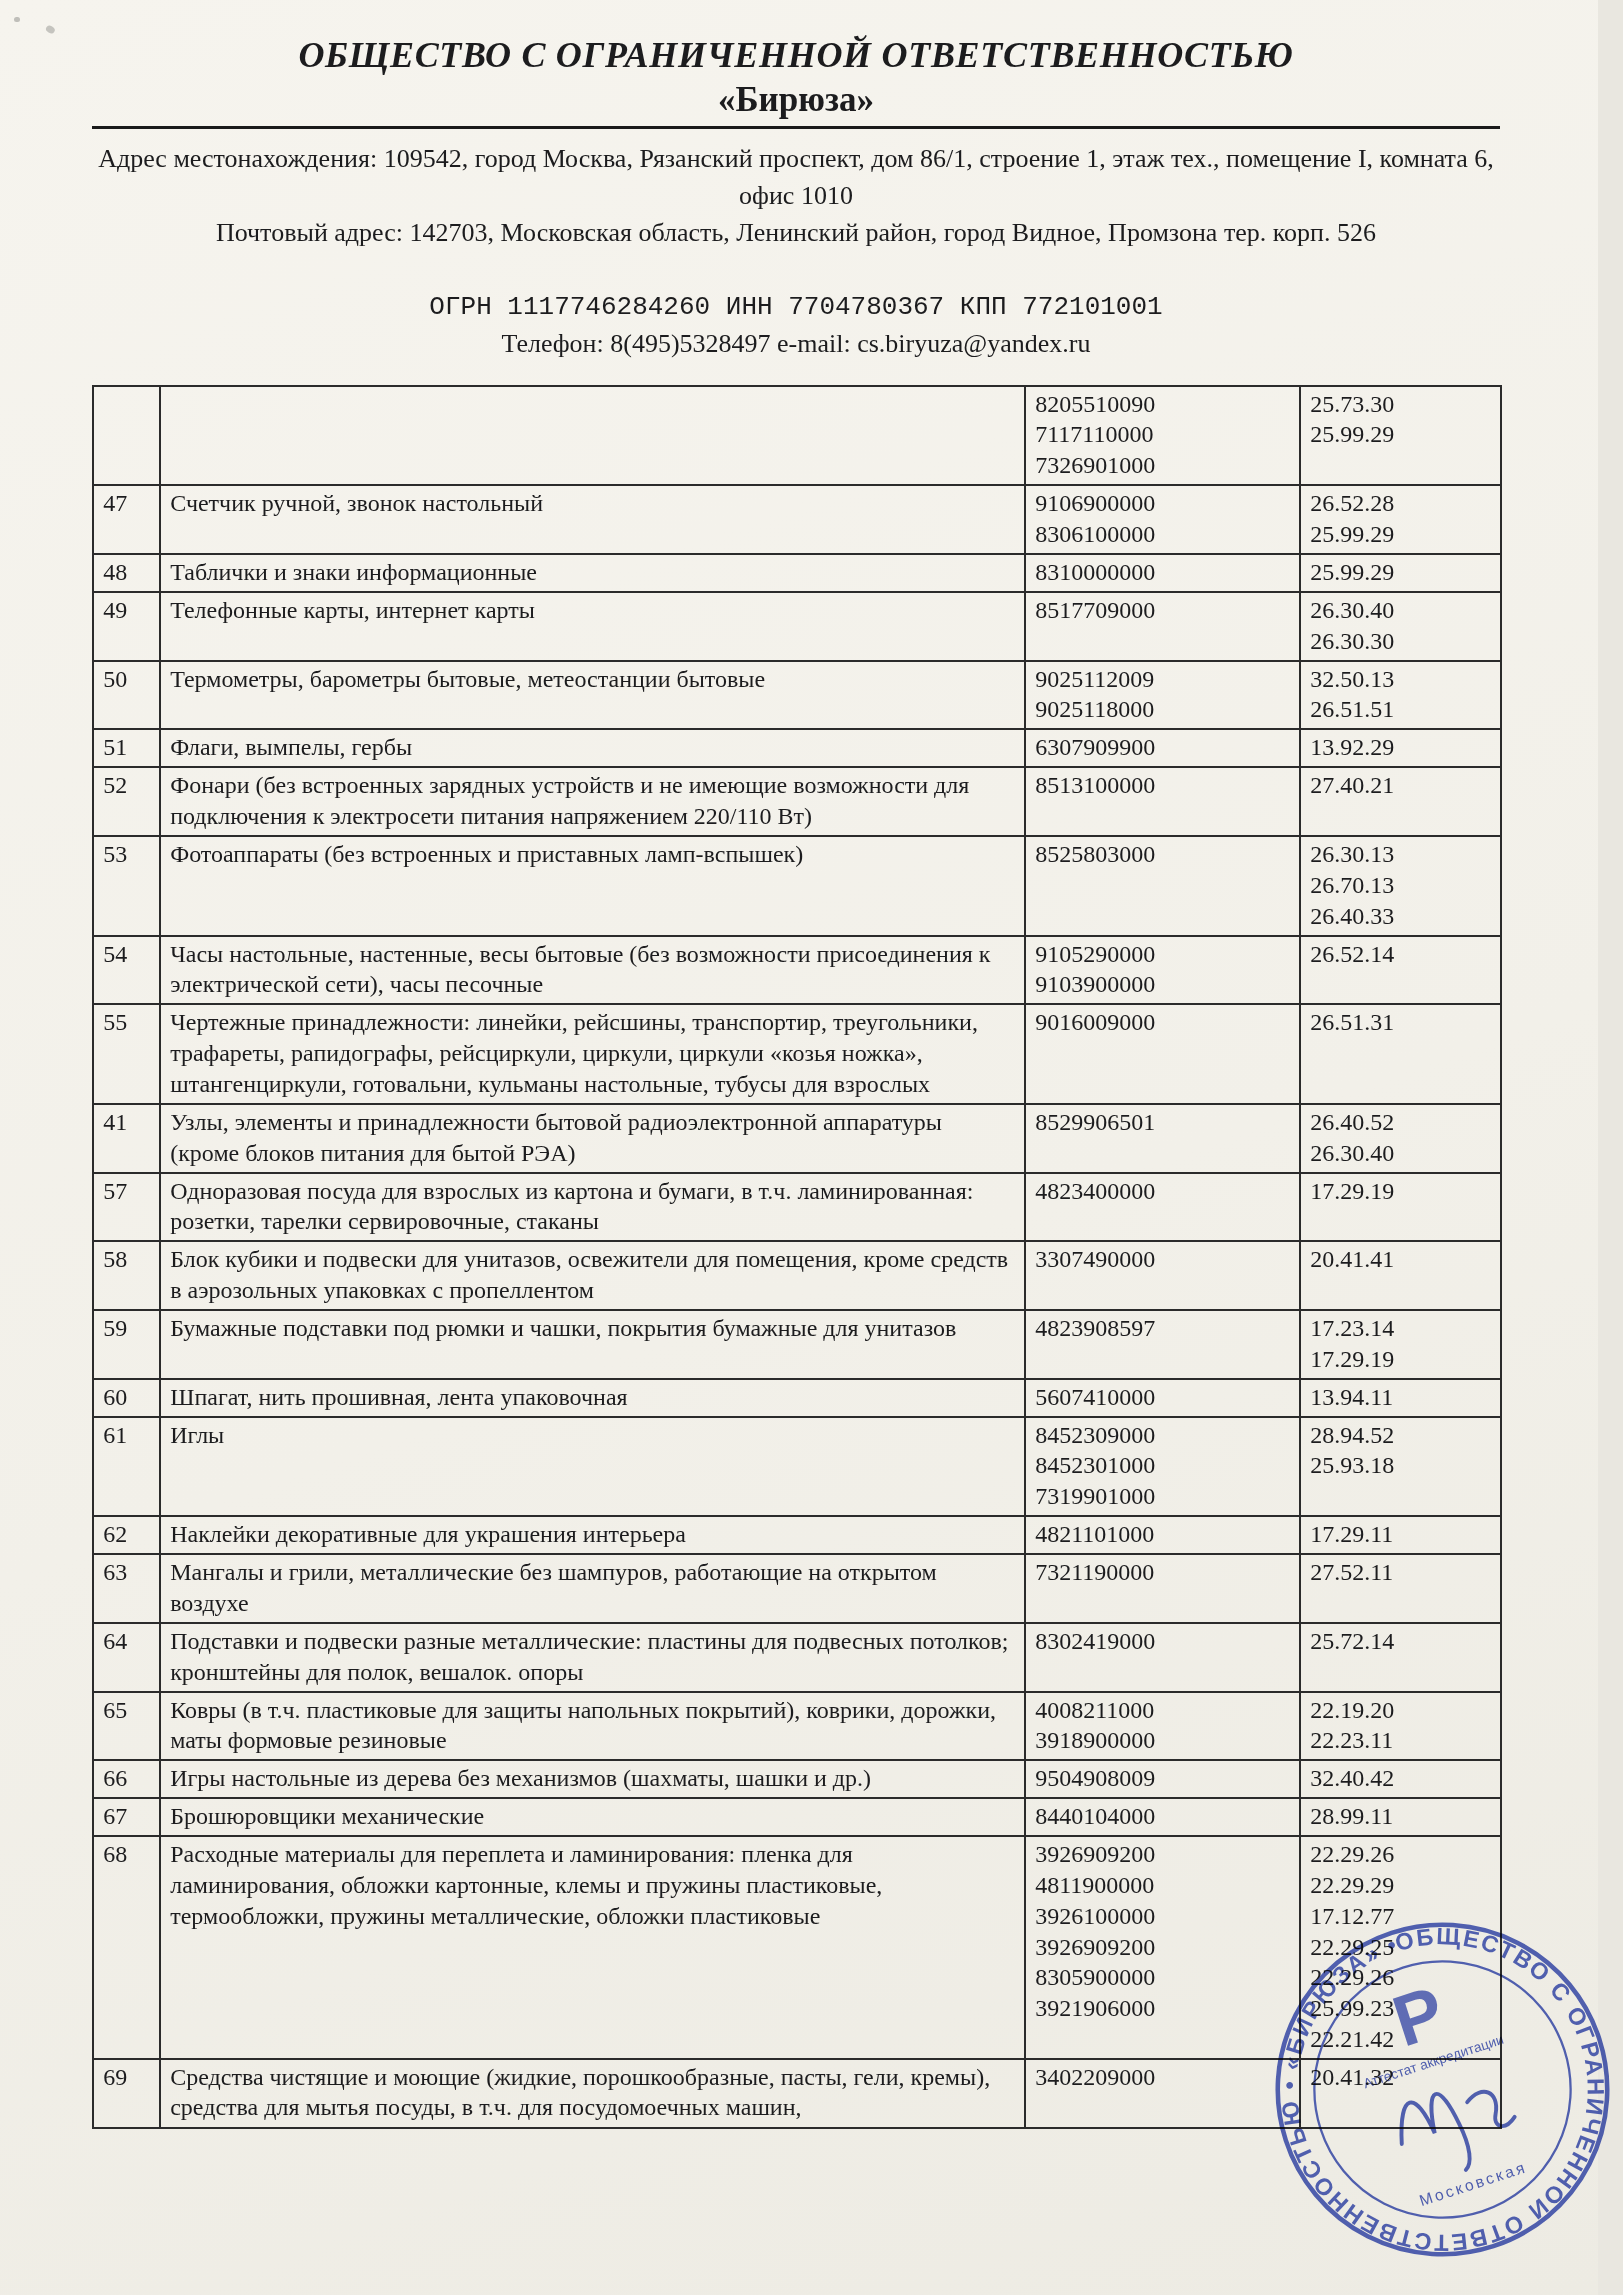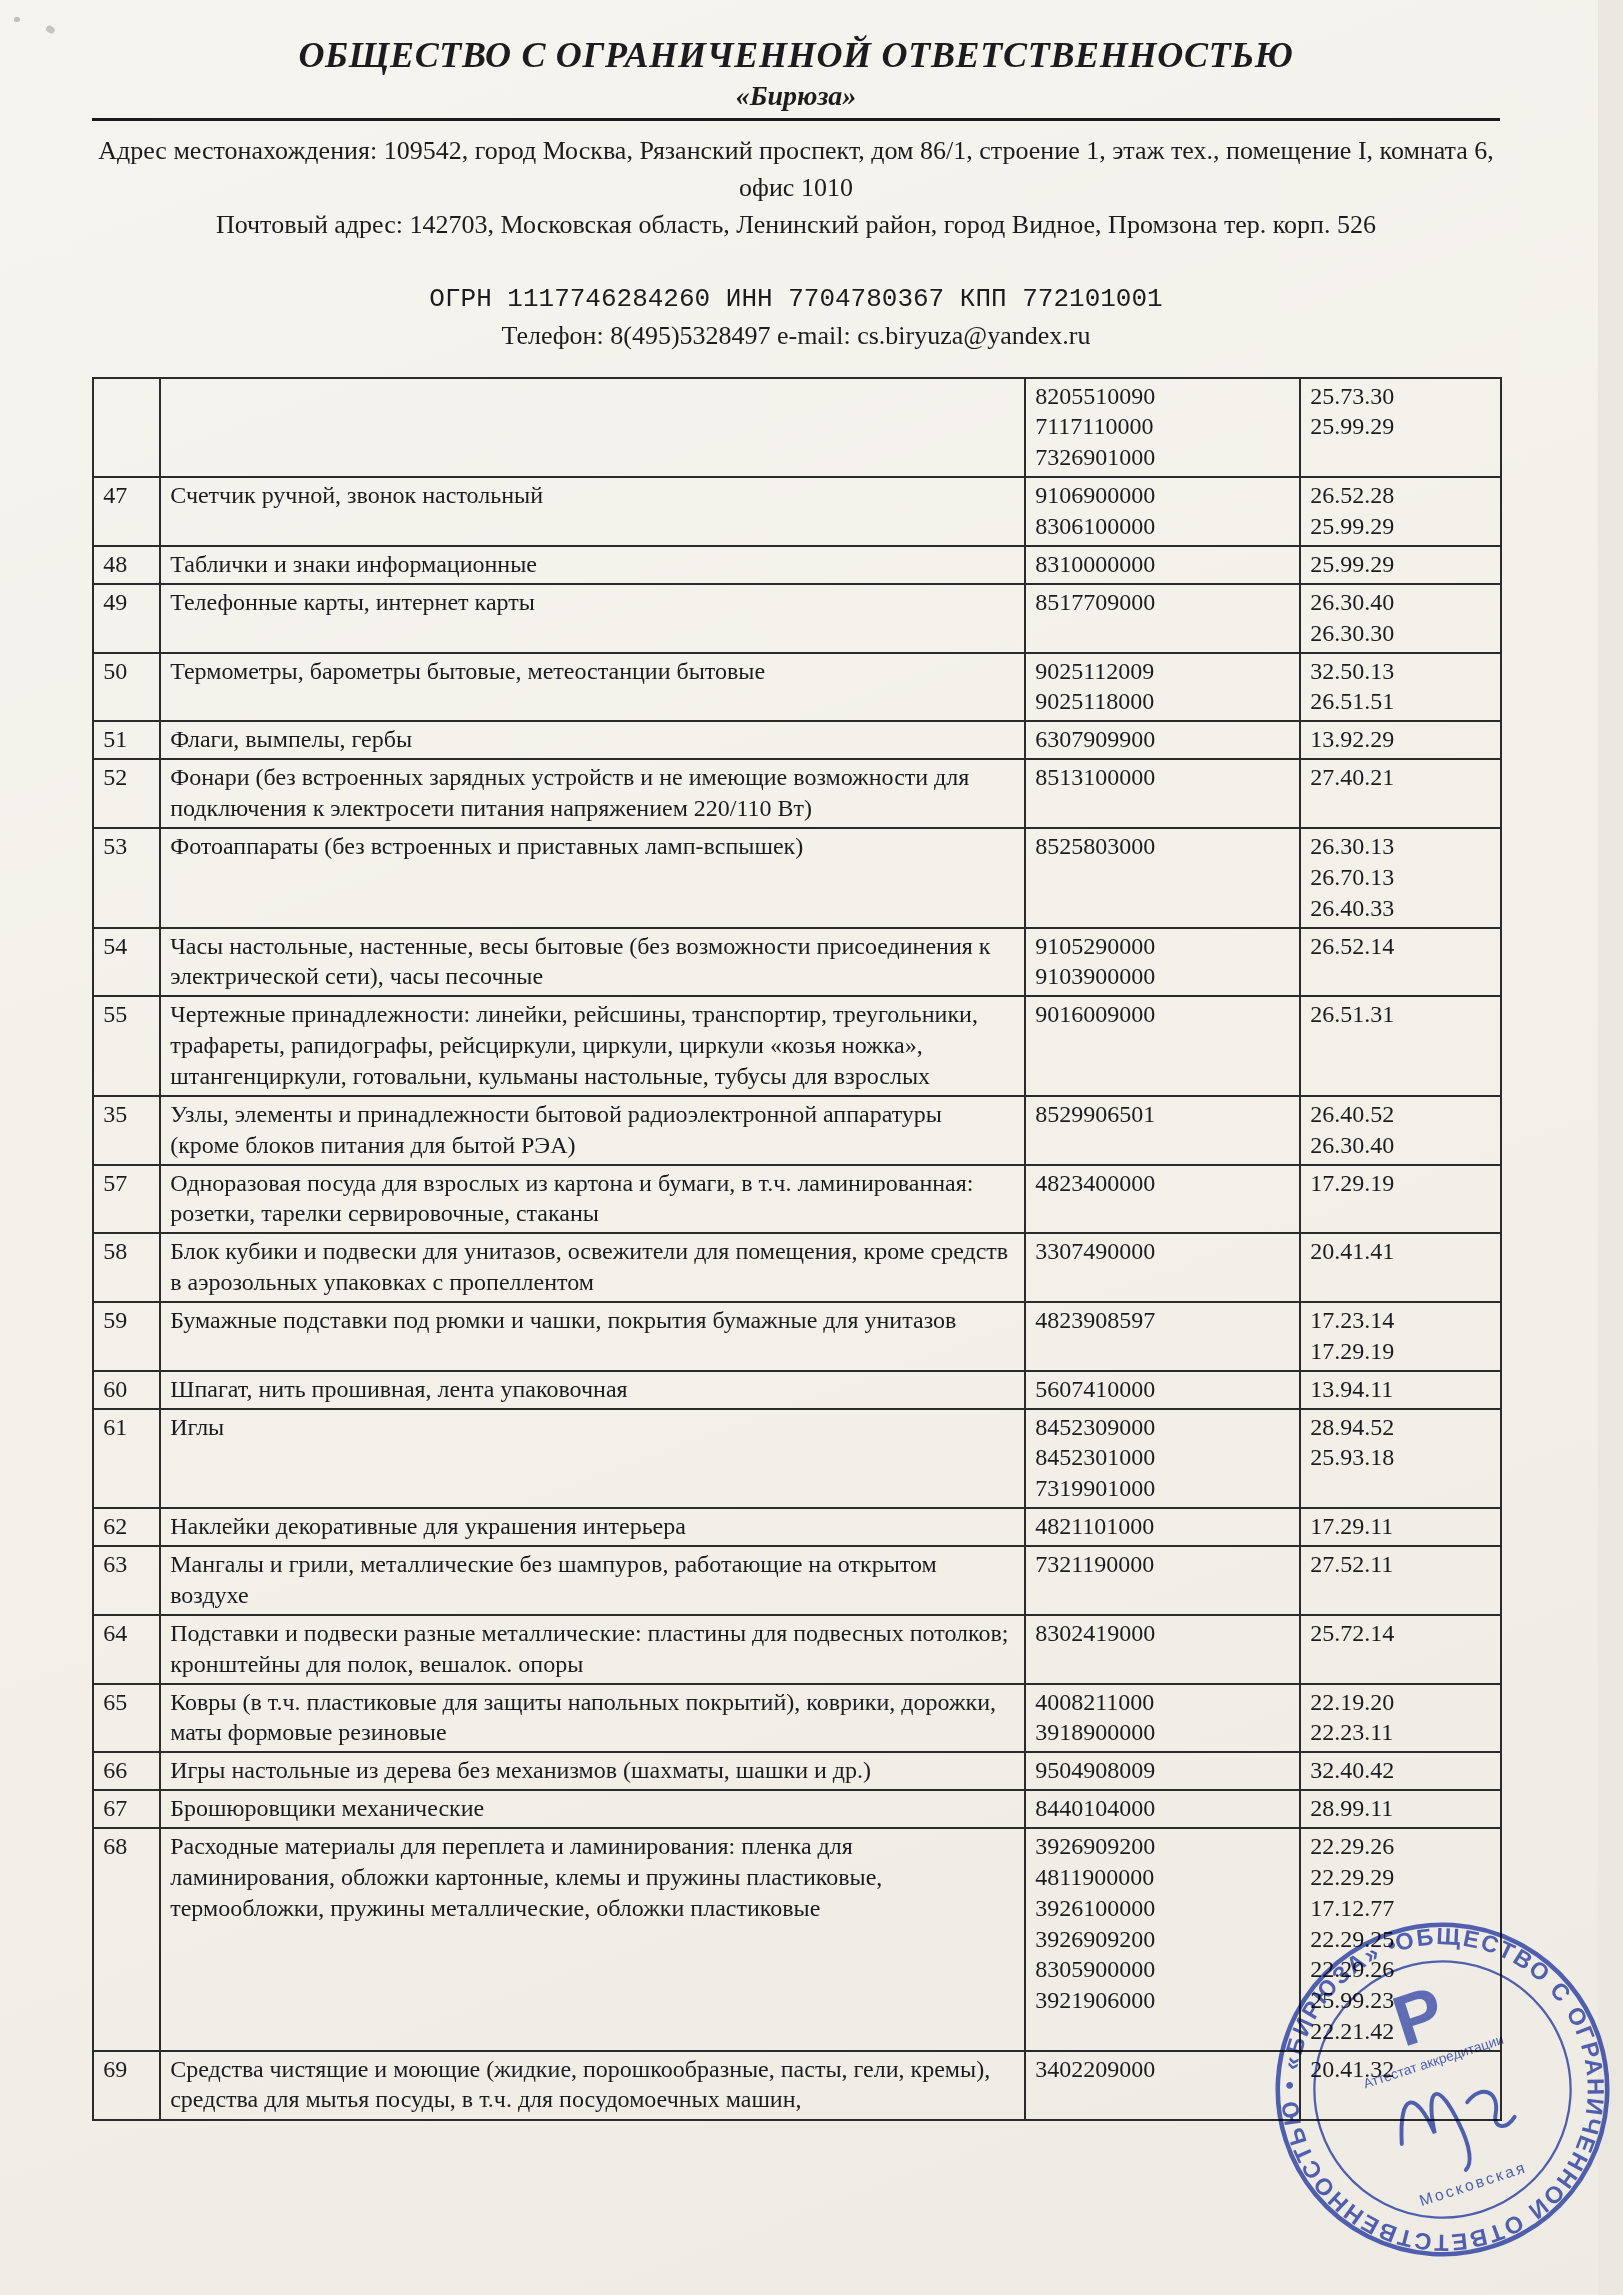--- a/index.html
+++ b/index.html
@@ -20,21 +20,21 @@
   .speck{position:absolute;background:#8a8a86;border-radius:50%;}
   .speck.a{left:14.4px;top:17px;width:5.2px;height:5.2px;opacity:.5;}
   .speck.b{left:46px;top:26px;width:9.2px;height:6.5px;opacity:.45;transform:rotate(30deg);}
 
   .doc-header{text-align:center;}
   .company-type{
     font-size:36px;font-weight:bold;font-style:italic;
     letter-spacing:0.7px;margin:0;
   }
   .company-name{
-    font-size:28px;font-weight:bold;font-style:italic;
+    font-size:35px;font-weight:bold;
     margin:3.9px 0 0 0;
   }
   .header-rule{
     border:none;border-top:3.9px solid #1a1a1a;
     margin:6.5px 0 11.8px 0;
   }
   .addr{
     font-size:26px;line-height:1.42;margin:0;text-align:center;
   }
   .reg-block{
@@ -175,21 +175,21 @@
     </tr>
 
     <tr>
       <td class="num">55</td>
       <td>Чертежные принадлежности: линейки, рейсшины, транспортир, треугольники, трафареты, рапидографы, рейсциркули, циркули, циркули «козья ножка», штангенциркули, готовальни, кульманы настольные, тубусы для взрослых</td>
       <td>9016009000</td>
       <td>26.51.31</td>
     </tr>
 
     <tr>
-      <td class="num">35</td>
+      <td class="num">41</td>
       <td>Узлы, элементы и принадлежности бытовой радиоэлектронной аппаратуры (кроме блоков питания для бытой РЭА)</td>
       <td>8529906501</td>
       <td>26.40.52
 26.30.40</td>
     </tr>
 
     <tr>
       <td class="num">57</td>
       <td>Одноразовая посуда для взрослых из картона и бумаги, в т.ч. ламинированная: розетки, тарелки сервировочные, стаканы</td>
       <td>4823400000</td>

